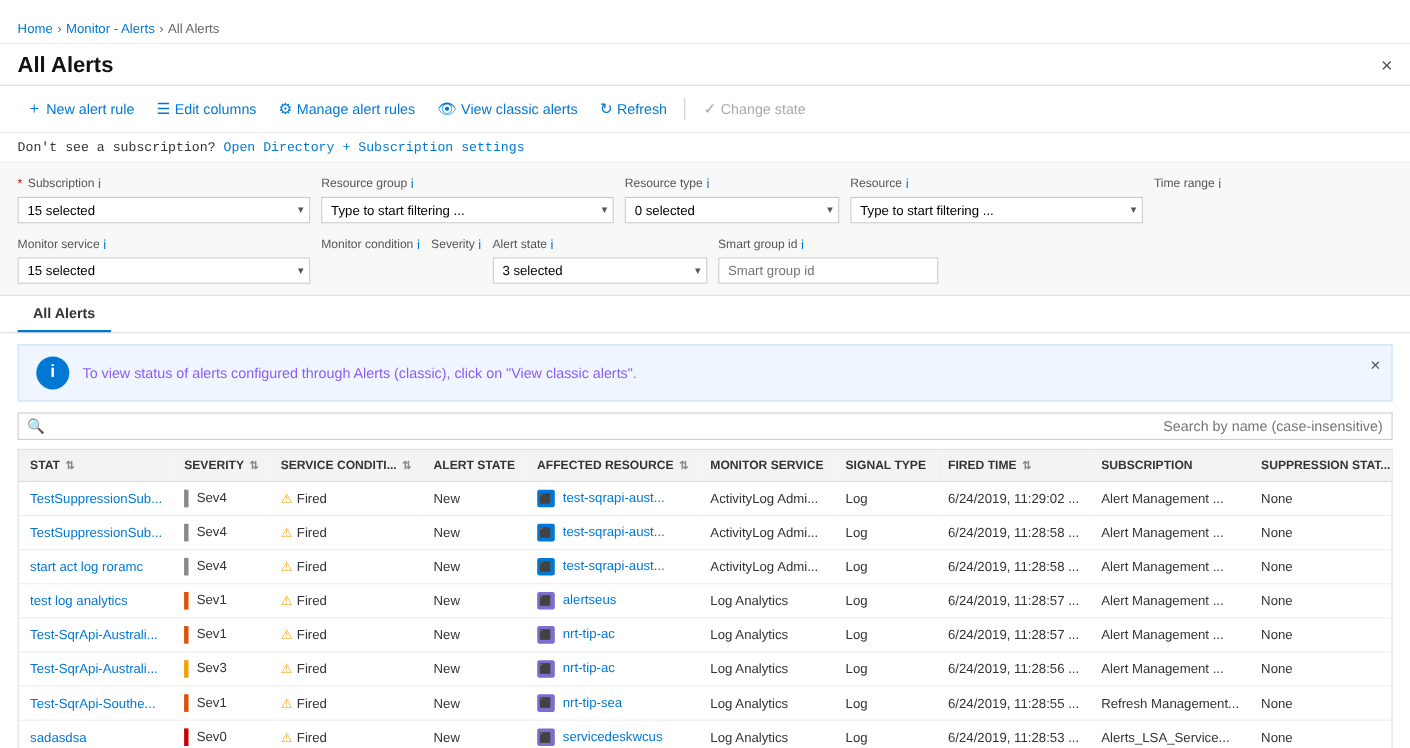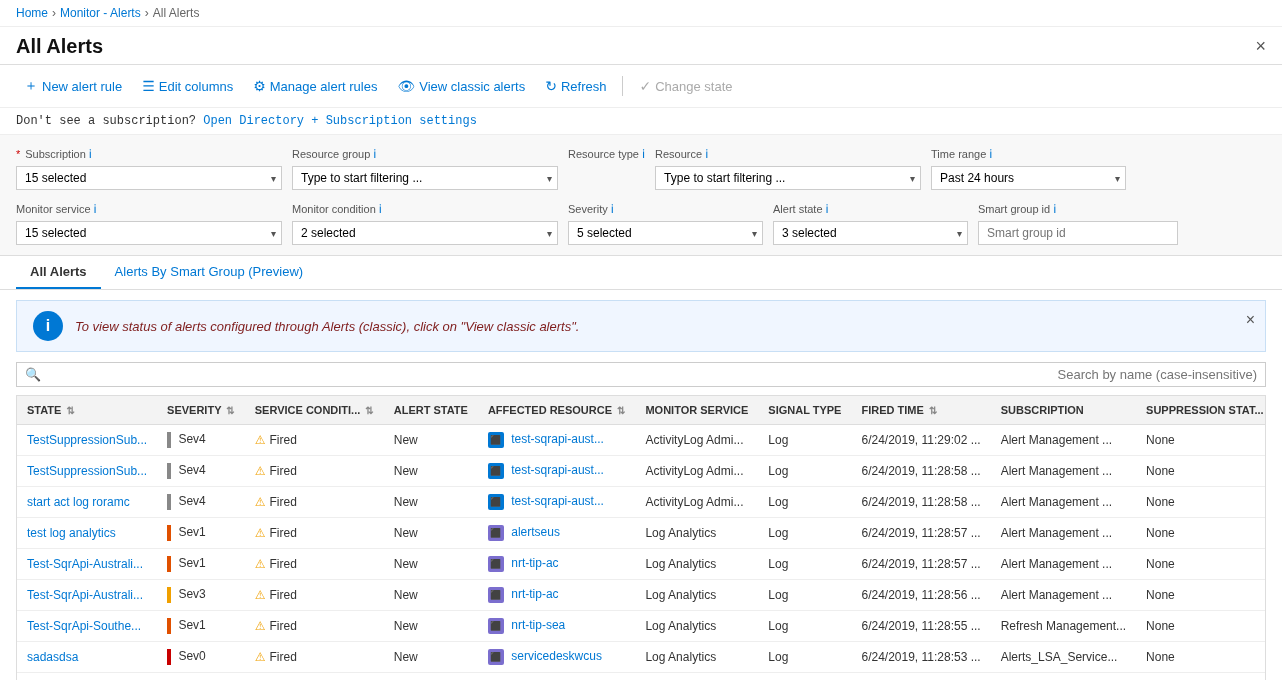--- a/index.html
+++ b/index.html
@@ -1,18 +1,18 @@
 <!DOCTYPE html>
 <html><head>
   <meta charset="utf-8">
   <style>
     * { box-sizing: border-box; margin: 0; padding: 0; }
     body { font-family: 'Segoe UI', Arial, sans-serif; font-size: 13px; color: #333; background: #fff; overflow: hidden; }
 
-    .breadcrumb { display: flex; align-items: center; padding: 6px 16px; font-size: 12px; color: #0078d4; background: #fff; border-bottom: 1px solid #eee; gap: 4px; }
+    .breadcrumb { display: flex; align-items: center; padding: 6px 16px; font-size: 12px; color: #0078d4; background: #fff; border-bottom: 1px solid #eee; gap: 4px; margin-top: 13px; }
     .breadcrumb span { color: #666; }
 
     .page-header { display: flex; align-items: center; justify-content: space-between; padding: 8px 16px 6px; border-bottom: 1px solid #ddd; }
     .page-title { font-size: 20px; font-weight: 600; color: #111; }
     .close-btn { cursor: pointer; font-size: 18px; color: #555; }
 
     .toolbar { display: flex; align-items: center; padding: 8px 16px; gap: 4px; border-bottom: 1px solid #eee; flex-wrap: wrap; }
     .toolbar-btn { display: flex; align-items: center; gap: 4px; padding: 4px 8px; color: #0078d4; cursor: pointer; font-size: 13px; border: none; background: none; }
     .toolbar-btn .icon { font-size: 14px; }
     .toolbar-divider { width: 1px; height: 20px; background: #ccc; margin: 0 4px; }
@@ -33,21 +33,21 @@
     .filter-wide { width: 266px; }
     .filter-medium { width: 195px; }
     .filter-smart-id { width: 200px; }
 
     .tabs { display: flex; padding: 0 16px; border-bottom: 1px solid #ddd; background: #fff; }
     .tab { padding: 8px 14px; cursor: pointer; font-size: 13px; color: #0078d4; border-bottom: 2px solid transparent; }
     .tab.active { color: #333; border-bottom: 2px solid #0078d4; font-weight: 600; }
 
     .info-banner { display: flex; align-items: center; padding: 10px 16px; background: #f0f6ff; border-bottom: 1px solid #c8dff5; gap: 12px; position: relative; margin: 10px 16px; border: 1px solid #c8dff5; }
     .info-banner .info-circle { width: 30px; height: 30px; border-radius: 50%; background: #0078d4; color: #fff; display: flex; align-items: center; justify-content: center; font-weight: bold; font-size: 16px; flex-shrink: 0; }
-    .info-banner .info-text { font-size: 13px; color: #7f1d1d; flex: 1; font-style: italic; }
+    .info-banner .info-text { font-size: 13px; color: #8b5cf6; flex: 1; }
     .info-banner .close-x { position: absolute; right: 10px; top: 10px; cursor: pointer; color: #555; font-size: 16px; }
 
     .search-bar { margin: 0 16px 8px; border: 1px solid #ccc; display: flex; align-items: center; padding: 4px 8px; background: #fff; }
     .search-bar input { border: none; outline: none; font-size: 13px; color: #666; width: 100%; text-align: right; }
     .search-bar .search-icon { color: #888; margin-right: 6px; font-size: 13px; }
 
     .table-container { overflow-x: auto; overflow-y: auto; max-height: 340px; margin: 0 16px; border: 1px solid #ddd; }
     table { width: 100%; border-collapse: collapse; font-size: 12px; }
     thead { background: #f3f3f3; }
     th { padding: 8px 10px; text-align: left; font-weight: 600; font-size: 11px; color: #333; border-bottom: 1px solid #ddd; white-space: nowrap; cursor: pointer; user-select: none; }
@@ -140,79 +140,69 @@
         <option>Type to start filtering ...</option>
       </select>
     </div>
   </div>
 
   <div class="filter-group">
     <div class="filter-label">
       <span>Resource type</span>
       <span class="info-icon">ℹ</span>
     </div>
+    <div class="select-wrapper">
+      <select class="filter-select filter-medium">
+        <option>0 selected</option>
+      </select>
+    </div>
   </div>
 
   <div class="filter-group">
     <div class="filter-label">
       <span>Resource</span>
       <span class="info-icon">ℹ</span>
     </div>
     <div class="select-wrapper">
       <select class="filter-select filter-wide">
         <option>Type to start filtering ...</option>
       </select>
     </div>
   </div>
 
   <div class="filter-group">
     <div class="filter-label">
       <span>Time range</span>
       <span class="info-icon">ℹ</span>
     </div>
-    <div class="select-wrapper">
-      <select class="filter-select filter-medium">
-        <option>Past 24 hours</option>
-      </select>
-    </div>
   </div>
 
   <div class="filter-group">
     <div class="filter-label">
       <span>Monitor service</span>
       <span class="info-icon">ℹ</span>
     </div>
     <div class="select-wrapper">
       <select class="filter-select filter-wide">
         <option>15 selected</option>
       </select>
     </div>
   </div>
 
   <div class="filter-group">
     <div class="filter-label">
       <span>Monitor condition</span>
       <span class="info-icon">ℹ</span>
     </div>
-    <div class="select-wrapper">
-      <select class="filter-select filter-wide">
-        <option>2 selected</option>
-      </select>
-    </div>
   </div>
 
   <div class="filter-group">
     <div class="filter-label">
       <span>Severity</span>
       <span class="info-icon">ℹ</span>
-    </div>
-    <div class="select-wrapper">
-      <select class="filter-select filter-medium">
-        <option>5 selected</option>
-      </select>
     </div>
   </div>
 
   <div class="filter-group">
     <div class="filter-label">
       <span>Alert state</span>
       <span class="info-icon">ℹ</span>
     </div>
     <div class="select-wrapper">
       <select class="filter-select filter-medium">
@@ -225,39 +215,38 @@
     <div class="filter-label">
       <span>Smart group id</span>
       <span class="info-icon">ℹ</span>
     </div>
     <input class="filter-input filter-smart-id" type="text" placeholder="Smart group id" style="">
   </div>
 </div>
 
 <div class="tabs">
   <div class="tab active">All Alerts</div>
-  <div class="tab">Alerts By Smart Group (Preview)</div>
 </div>
 
 <div class="info-banner">
   <div class="info-circle">i</div>
   <span class="info-text">To view status of alerts configured through Alerts (classic), click on "View classic alerts".</span>
   <span class="close-x">×</span>
 </div>
 
 <div class="search-bar">
   <span class="search-icon">🔍</span>
   <input type="text" placeholder="Search by name (case-insensitive)" style="">
 </div>
 
 <div class="table-container">
   <table>
     <thead>
       <tr>
-        <th><span>STATE</span> <span class="sort-icon">⇅</span></th>
+        <th><span>STAT</span> <span class="sort-icon">⇅</span></th>
         <th><span>SEVERITY</span> <span class="sort-icon">⇅</span></th>
         <th><span>SERVICE CONDITI...</span> <span class="sort-icon">⇅</span></th>
         <th><span>ALERT STATE</span></th>
         <th><span>AFFECTED RESOURCE</span> <span class="sort-icon">⇅</span></th>
         <th><span>MONITOR SERVICE</span></th>
         <th><span>SIGNAL TYPE</span></th>
         <th><span>FIRED TIME</span> <span class="sort-icon">⇅</span></th>
         <th><span>SUBSCRIPTION</span></th>
         <th><span>SUPPRESSION STAT...</span></th>
       </tr>

